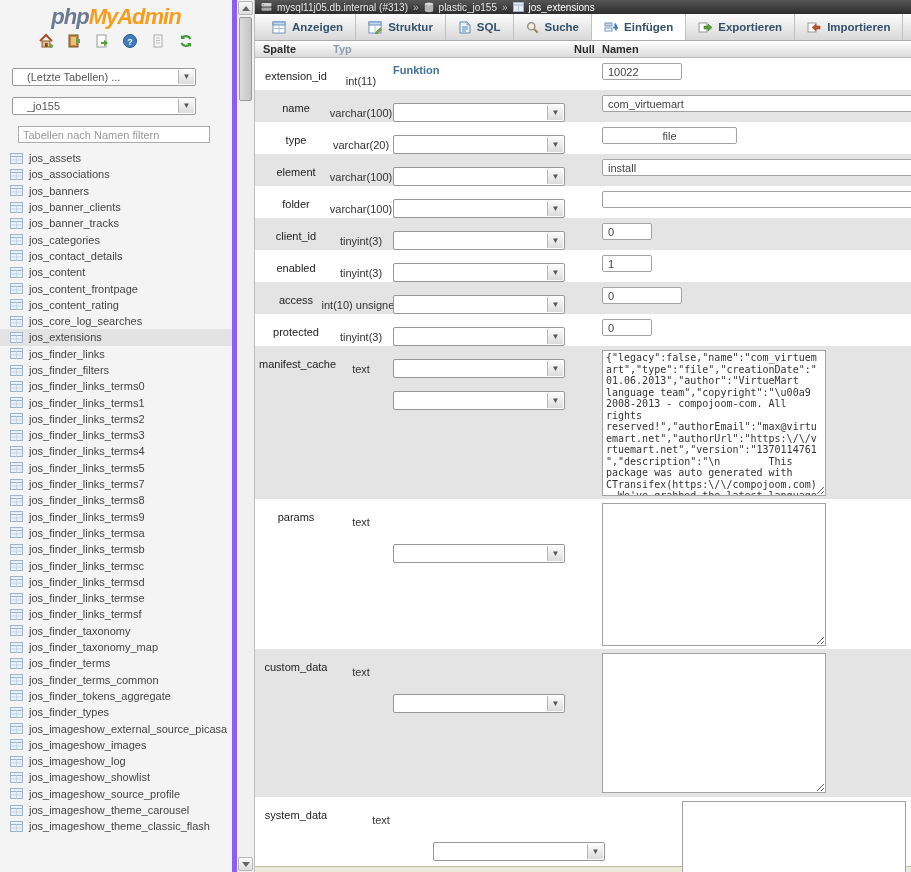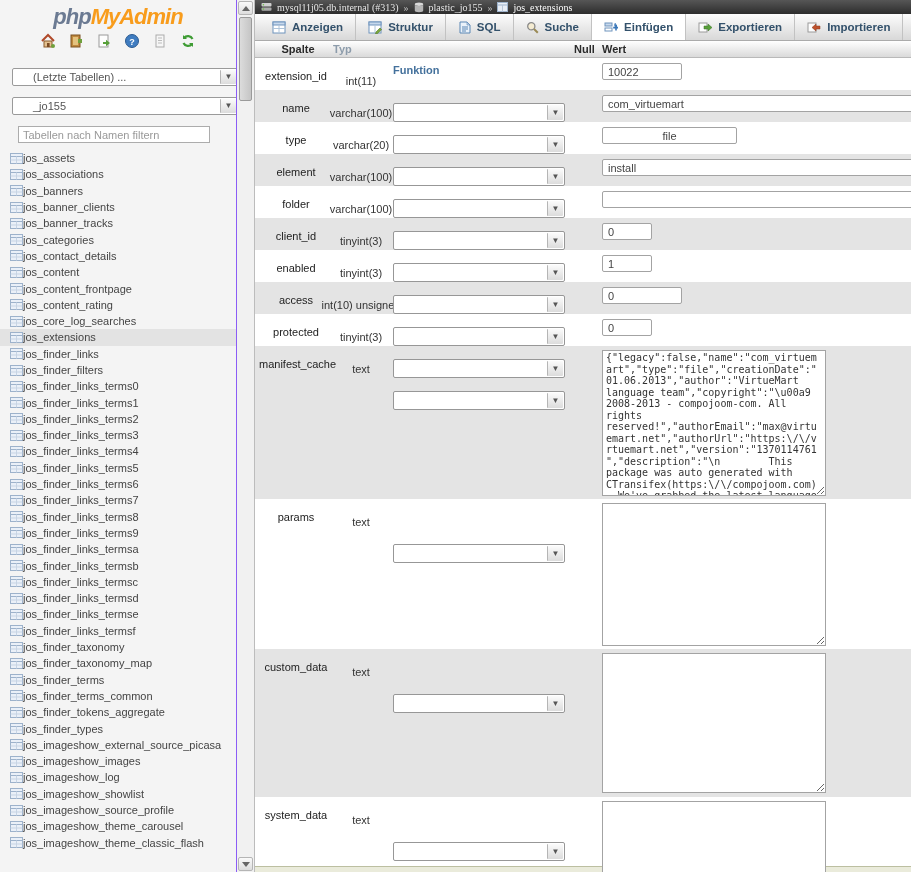--- a/index.html
+++ b/index.html
@@ -1,64 +1,64 @@
 <!DOCTYPE html>
 <html><head>
 <meta charset="utf-8">
 <style>
   * { margin:0; padding:0; box-sizing:border-box; }
   html,body { width:911px; height:872px; overflow:hidden; font-family:"Liberation Sans",sans-serif; background:#fff; }
   .layout { display:flex; width:911px; height:872px; }
 
   
-  .sidebar { width:237px; flex:0 0 237px; background:#f4f4f4; border-right:1px solid #8b5cf6; overflow:hidden; position:relative; }
+  .sidebar { width:237px; flex:0 0 237px; background:#f4f4f4; border-right:5px solid #8b5cf6; overflow:hidden; position:relative; }
   .logo { text-align:center; padding-top:4px; height:26px; font-size:22px; font-weight:bold; font-style:italic; letter-spacing:-1px; }
   .logo .php { color:#6b7a92; }
   .logo .ma  { color:#f89c1c; }
   .navicons { display:flex; justify-content:center; align-items:center; gap:12px; margin-top:7px; height:16px; }
   .navicons a { display:block; width:16px; height:16px; cursor:pointer; }
 
-  .sb-select { width:226px; height:18px; background:#fff; border:1px solid #9a9a9a; border-radius:2px; position:relative; font-size:11px; color:#555; line-height:16px; padding-left:20px; cursor:pointer; }
+  .sb-select { width:184px; height:18px; background:#fff; border:1px solid #9a9a9a; border-radius:2px; position:relative; font-size:11px; color:#555; line-height:16px; padding-left:14px; cursor:pointer; }
   .sb-select1 { margin:19px 0 0 12px; }
   .sb-select2 { margin:11px 0 0 12px; }
   .arrow-box { position:absolute; right:1px; top:1px; bottom:1px; width:16px; background:linear-gradient(#fbfbfb,#dcdcdc); border-left:1px solid #b5b5b5; border-radius:1px; display:flex; align-items:center; justify-content:center; }
   .arr { font-size:8px; color:#555; line-height:1; }
 
   .filter-input { display:block; margin:11px 0 0 18px; width:192px; height:17px; border:1px solid #acacac; font-size:11px; color:#555; padding:1px 4px; font-family:"Liberation Sans",sans-serif; }
   .filter-input::placeholder { color:#999; }
 
   .tree { margin-top:7px; }
-  .tree-item { display:flex; align-items:center; height:16.3px; padding-left:10px; cursor:pointer; }
+  .tree-item { display:flex; align-items:center; height:16.3px; padding-left:10px; gap:6px; cursor:pointer; }
   .tree-item.selected { background:#e3e3e3; }
   .tlabel { font-size:11px; color:#444; white-space:nowrap; }
 
   
   .scrollstrip { width:18px; flex:0 0 18px; background:#f1f1f1; border-right:1px solid #bcbcbc; position:relative; }
   .ss-btn { position:absolute; left:1px; right:1px; height:14px; display:flex; align-items:center; justify-content:center; background:linear-gradient(#fafafa,#ddd); border:1px solid #b5b5b5; border-radius:2px; cursor:pointer; }
   .ss-up { top:1px; } .ss-down { bottom:1px; }
   .tri-up { width:0; height:0; border-left:4px solid transparent; border-right:4px solid transparent; border-bottom:5px solid #666; }
   .tri-down { width:0; height:0; border-left:4px solid transparent; border-right:4px solid transparent; border-top:5px solid #666; }
   .ss-thumb { position:absolute; top:17px; left:2px; right:2px; height:84px; background:linear-gradient(90deg,#dcdcdc,#c5c5c5); border:1px solid #9a9a9a; border-radius:2px; cursor:pointer; }
 
   
   .main { flex:1; min-width:0; display:flex; flex-direction:column; position:relative; background:#fff; }
 
-  .breadcrumb { height:14px; flex:0 0 14px; background:linear-gradient(#565656,#2d2d2d); color:#e6e6e6; font-size:10px; display:flex; align-items:center; padding-left:6px; gap:5px; white-space:nowrap;font-family:Liberation Serif, serif; }
+  .breadcrumb { height:14px; flex:0 0 14px; background:linear-gradient(#565656,#2d2d2d); color:#e6e6e6; font-size:10px; display:flex; align-items:center; padding-left:6px; gap:5px; white-space:nowrap; }
   .bc-link { cursor:pointer; }
   .bc-sep { color:#bdbdbd; }
   .bc-table { color:#fff; }
 
   .tabbar { height:27px; flex:0 0 27px; background:linear-gradient(#fcfcfc,#d8d8d8); border-bottom:1px solid #ababab; display:flex; align-items:stretch; padding-left:5px; }
   .tab { display:flex; align-items:center; gap:6px; padding:0 12px; font-size:11.5px; font-weight:bold; color:#33516b; border-right:1px solid #c2c2c2; cursor:pointer; white-space:nowrap; }
   .tab.active { background:#fff; }
 
   .content { flex:1; position:relative; overflow:hidden; }
 
   .thead { height:17px; display:flex; align-items:center; background:linear-gradient(#ffffff,#dadada); border-bottom:1px solid #b9b9b9; font-size:11px; font-weight:bold; color:#2b2b2b; padding-left:4px; }
-  .c-sp { flex:0 0 74px; width:74px;text-align:center; }
+  .c-sp { flex:0 0 74px; width:74px; }
   .c-ty { flex:0 0 56px; width:56px; }
   .c-fn { flex:0 0 185px; width:185px; padding-left:4px;margin-top:41px; }
   .c-nl { flex:0 0 26px; width:26px; }
   .c-wv { flex:1; min-width:0; padding-left:2px; }
   .thead .c-sp { padding-left:4px; }
   .h-ty { color:#8d9cab; }
   .h-fn { color:#44719c; }
 
   .frow { display:flex; align-items:flex-start; padding-left:4px; }
   .frow.shaded { background:#e4e4e4; }
@@ -72,21 +72,21 @@
   .vi { height:17px; border:1px solid #a3a3a3; border-radius:2px; background:#fff; font-size:11px; color:#444; padding:1px 5px; margin-top:5px; font-family:"Liberation Sans",sans-serif; }
   .vi-80  { width:80px; }
   .vi-299 { width:322px; }
   .vi-135 { width:135px;text-align:center; }
   .vi-50  { width:50px; }
 
   .vt { width:224px; border:1px solid #a3a3a3; background:#fff; font-family:"DejaVu Sans Mono",monospace; font-size:10px; line-height:11.5px; color:#333; padding:1px 3px; margin-top:4px; resize:both; }
   .rh-manifest { height:153px; }
   .rh-params   { height:150px; }
   .rh-custom   { height:148px; }
-  .rh-system   { height:70px; }
+  .rh-system   { height:70px;gap:20px; }
   .vt-manifest { height:146px; overflow-y:scroll; }
   .vt-params   { height:143px; }
   .vt-custom   { height:140px; }
   .vt-system   { height:100px; position:relative; z-index:3; }
 
   .bottom-strip { position:absolute; left:0; right:0; bottom:0; height:6px; background:#eaebdb; border-top:1px solid #bcbfa1; z-index:2; }
 </style>
 </head>
 <body>
 
@@ -333,29 +333,20 @@
         <div class="tree-item">
           <svg class="tico" width="13" height="11" viewBox="0 0 13 11">
             <rect x="0.5" y="0.5" width="12" height="10" fill="#eaf0f8" stroke="#9db2cb"></rect>
             <line x1="0.5" y1="3.5" x2="12.5" y2="3.5" stroke="#9db2cb"></line>
             <line x1="6.5" y1="3.5" x2="6.5" y2="10.5" stroke="#c7d4e4"></line>
             <line x1="0.5" y1="7" x2="12.5" y2="7" stroke="#c7d4e4"></line>
           </svg>
           <span class="tlabel">jos_finder_links_terms5</span>
         </div>
 
-        <div class="tree-item">
-          <svg class="tico" width="13" height="11" viewBox="0 0 13 11">
-            <rect x="0.5" y="0.5" width="12" height="10" fill="#eaf0f8" stroke="#9db2cb"></rect>
-            <line x1="0.5" y1="3.5" x2="12.5" y2="3.5" stroke="#9db2cb"></line>
-            <line x1="6.5" y1="3.5" x2="6.5" y2="10.5" stroke="#c7d4e4"></line>
-            <line x1="0.5" y1="7" x2="12.5" y2="7" stroke="#c7d4e4"></line>
-          </svg>
-          <span class="tlabel">jos_finder_links_terms6</span>
-        </div>
 
         <div class="tree-item">
           <svg class="tico" width="13" height="11" viewBox="0 0 13 11">
             <rect x="0.5" y="0.5" width="12" height="10" fill="#eaf0f8" stroke="#9db2cb"></rect>
             <line x1="0.5" y1="3.5" x2="12.5" y2="3.5" stroke="#9db2cb"></line>
             <line x1="6.5" y1="3.5" x2="6.5" y2="10.5" stroke="#c7d4e4"></line>
             <line x1="0.5" y1="7" x2="12.5" y2="7" stroke="#c7d4e4"></line>
           </svg>
           <span class="tlabel">jos_finder_links_terms7</span>
         </div>
@@ -674,21 +665,21 @@
       </div>
     </div>
 
     <div class="content">
 
       <div class="thead">
         <div class="c-sp">Spalte</div>
         <div class="c-ty h-ty">Typ</div>
         <div class="c-fn h-fn">Funktion</div>
         <div class="c-nl">Null</div>
-        <div class="c-wv">Wert</div>
+        <div class="c-wv">Namen</div>
       </div>
 
       <div class="frow simple">
         <div class="c-sp">extension_id</div>
         <div class="c-ty">
             <span>int(11)</span>
           </div>
         <div class="c-fn">
             <div class="pma-select">
               <span class="arrow-box">

